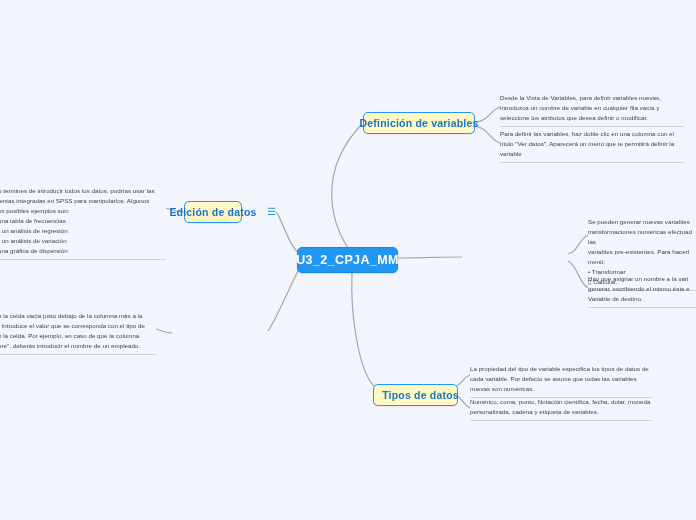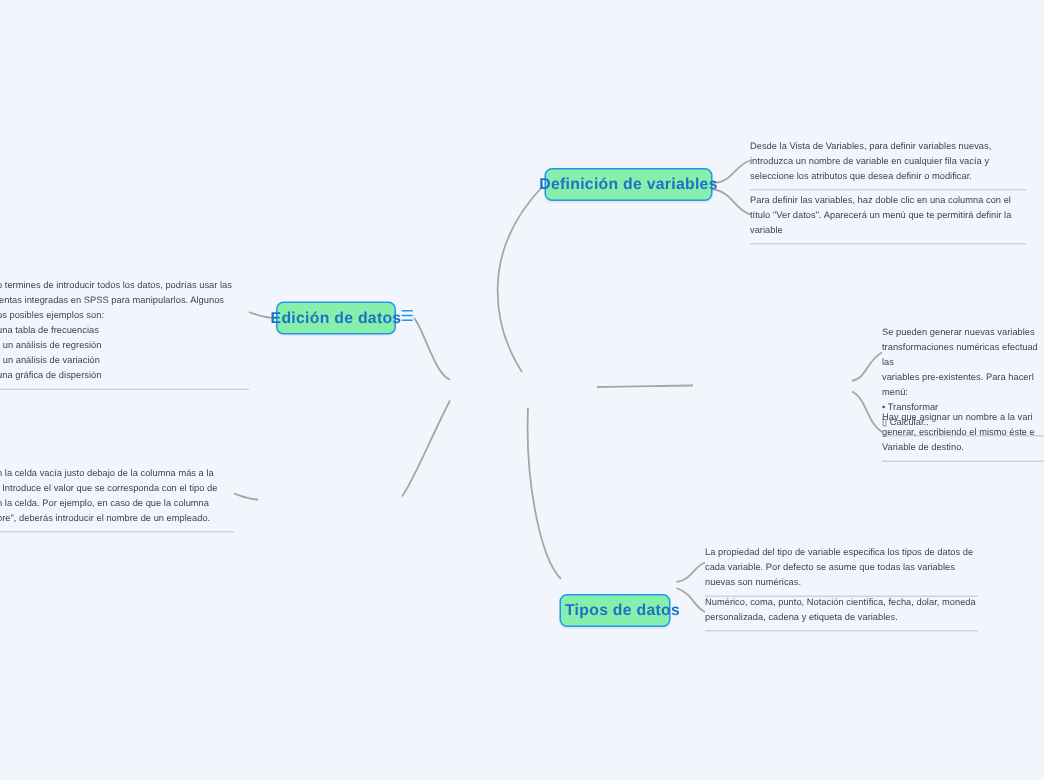--- a/index.html
+++ b/index.html
@@ -35,21 +35,21 @@
     border: 1px solid #1c86d8;
     color: #ffffff;
     font-weight: bold;
     font-size: 12.5px;
     letter-spacing: 0.4px;
     padding: 0 12px;
     height: 26px;
     box-shadow: 0 1px 2px rgba(0,0,0,0.12);
   }
   .node-branch {
-    background: #86efac;
+    background: #fef9c3;
     border: 1.5px solid #2196f3;
     color: #1a73c4;
     font-weight: bold;
     font-size: 10.5px;
     letter-spacing: 0.2px;
     padding: 0 10px;
     height: 22px;
     box-shadow: 0 1px 1px rgba(0,0,0,0.06);
   }
   .leaf {
@@ -95,33 +95,36 @@
 
     <path d="M 172 333 C 166 333 162 331 156 329" fill="none" stroke="#a6a6a6" stroke-width="1.2"></path>
 
     <path d="M 568 254 C 578 252 578 240 588 235" fill="none" stroke="#a6a6a6" stroke-width="1.2"></path>
     <path d="M 568 261 C 578 266 578 282 588 288" fill="none" stroke="#a6a6a6" stroke-width="1.2"></path>
 
     <path d="M 451 388 C 462 386 462 378 470 375" fill="none" stroke="#a6a6a6" stroke-width="1.2"></path>
     <path d="M 451 392 C 462 396 462 404 470 408" fill="none" stroke="#a6a6a6" stroke-width="1.2"></path>
   </svg>
 
+  <div class="node node-root" style="left:297px; top:247px; width:101px;">
+    <span>U3_2_CPJA_MM</span>
+  </div>
 
   <div class="node node-branch" style="left:363px; top:112px; width:112px;">
     <span>Definición de variables</span>
   </div>
 
-  <div class="node node-branch" style="left:184px; top:201px; width:80px;">
+  <div class="node node-branch" style="left:184px; top:201px; width:58px;">
     <span>Edición de datos</span>
   </div>
   <span class="collapse-icon" style="left:267px; top:207px;">☰</span>
 
 
 
-  <div class="node node-branch" style="left:373px; top:396px; width:74px;padding-left:20px;">
+  <div class="node node-branch" style="left:373px; top:384px; width:85px;padding-left:20px;">
     <span>Tipos de datos</span>
   </div>
 
   <div class="leaf" style="left:500px; top:93px; width:184px;">
     <p>Desde la Vista de Variables, para definir variables nuevas, introduzca un nombre de variable en cualquier fila vacía y seleccione los atributos que desea definir o modificar.</p>
   </div>
 
   <div class="leaf" style="left:500px; top:129px; width:184px;">
     <p>Para definir las variables, haz doble clic en una columna con el título "Ver datos". Aparecerá un menú que te permitirá definir la variable</p>
   </div>

